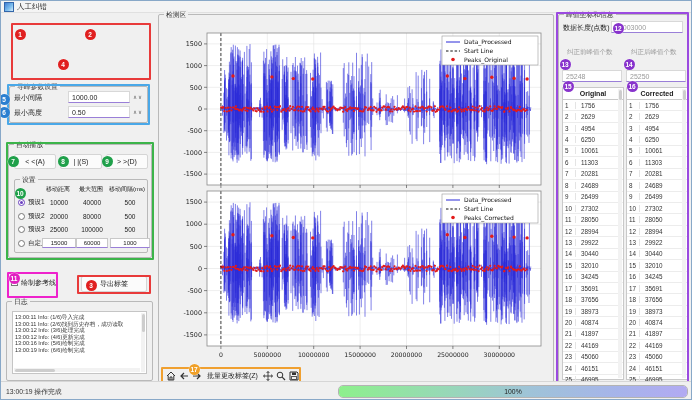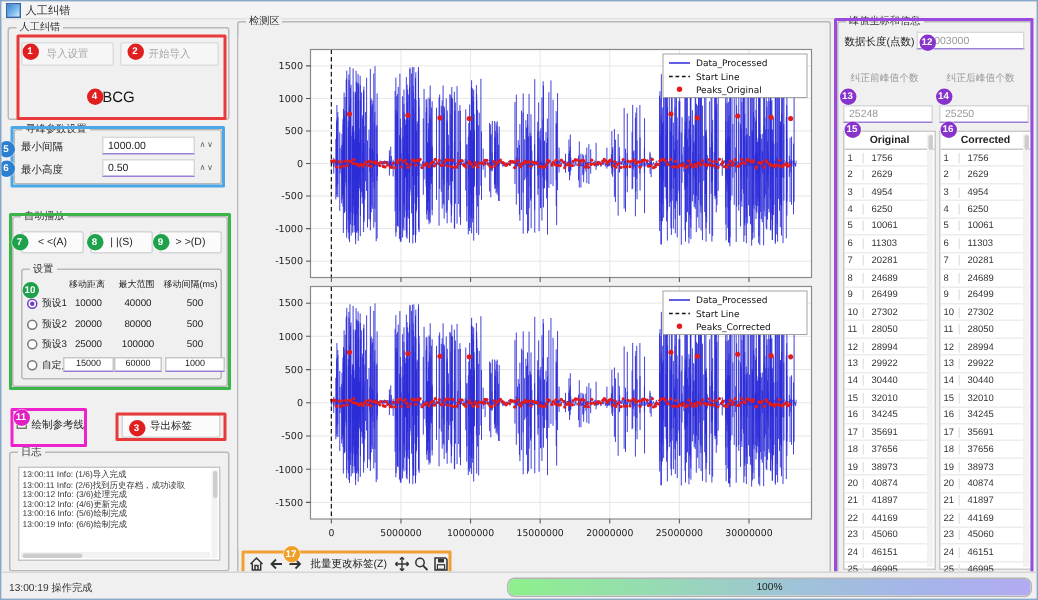--- a/index.html
+++ b/index.html
@@ -73,26 +73,20 @@
 
 <div class="window">
 
   <div class="titlebar">
     <span class="appicon"></span>
     <span class="ttext">人工纠错</span>
   </div>
 
   <div class="content" id="content">
 
-    <div class="groupbox" style="left:4px;top:5px;width:148px;height:62px;">
-      <span class="glabel">人工纠错</span>
-      <div class="btn disabled" style="left:8px;top:9px;width:62px;height:16px;">导入设置</div>
-      <div class="btn disabled" style="left:74px;top:9px;width:66px;height:16px;">开始导入</div>
-      <div class="flabel" style="left:0;right:0;top:41px;text-align:center;font-size:10px;color:#111;">BCG</div>
-    </div>
 
     <div class="groupbox" style="left:8px;top:73px;width:139px;height:37px;">
       <span class="glabel">寻峰参数设置</span>
       <div class="flabel" style="left:4px;top:6px;">最小间隔</div>
       <div class="ledit" style="left:58px;top:4px;width:62px;height:12px;">1000.00</div>
       <div class="spinarrows" style="left:123px;top:7px;">∧∨</div>
       <div class="flabel" style="left:4px;top:21px;">最小高度</div>
       <div class="ledit" style="left:58px;top:19px;width:62px;height:12px;">0.50</div>
       <div class="spinarrows" style="left:123px;top:22px;">∧∨</div>
     </div>

